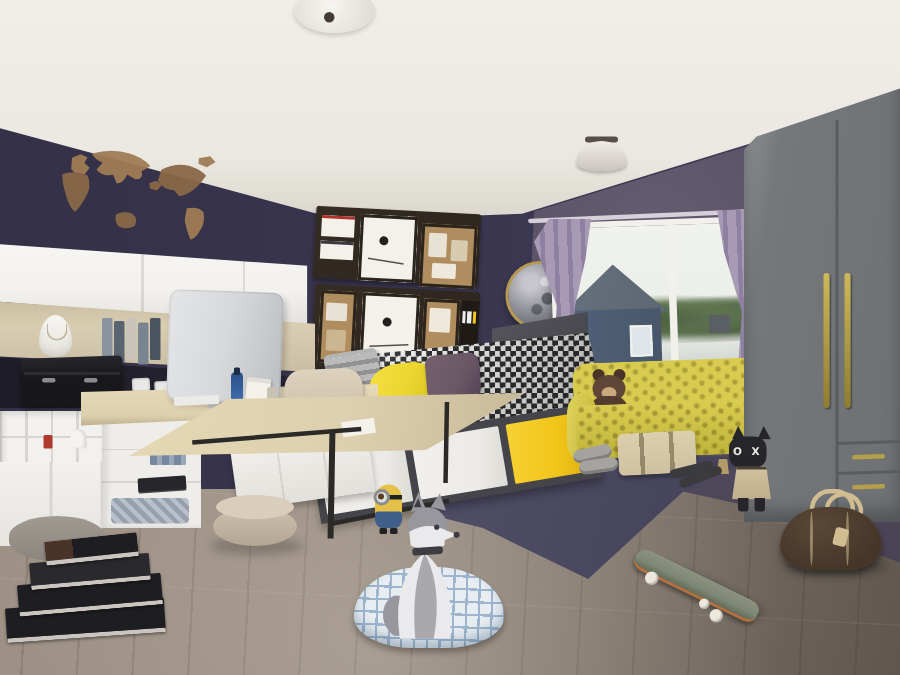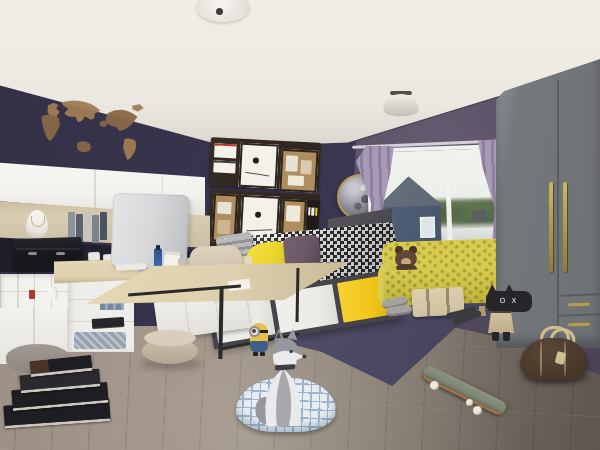--- a/index.html
+++ b/index.html
@@ -182,21 +182,21 @@
   .min-foot{width:5px;height:4px;background:#222;border-radius:1px;}
   .skate-deck{left:424px;top:366px;width:90px;height:13px;border-radius:8px/6px;background:linear-gradient(#8b937f,var(--skate-deck) 60%,#646c5a);border-bottom:2.5px solid var(--skate-orange);transform:rotate(26deg);transform-origin:6px 6px;box-shadow:0 2px 3px rgba(0,0,0,.35);}
   .wheel{border-radius:50%;background:var(--wheel-white);box-shadow:inset -1px -1px 1px rgba(0,0,0,.25);}
   .duffel-handle{border:3px solid var(--duffel-tan);border-bottom:none;border-radius:13px 13px 0 0;}
   .duffel{left:520px;top:338px;width:68px;height:42px;border-radius:34px 34px 26px 26px/30px 30px 18px 18px;
     background:radial-gradient(ellipse at 40% 30%, #5a4836, var(--duffel-brown) 72%);box-shadow:0 3px 4px rgba(0,0,0,.4);}
   .duffel-seam{width:2px;height:86%;top:6%;border-radius:50%;background:rgba(210,190,150,.55);}
   .tag{left:556px;top:352px;width:9px;height:12px;background:var(--duffel-tan);border-radius:2px;transform:rotate(14deg);}
   .cat{left:484px;top:284px;width:34px;height:58px;}
   .cat-ear{width:9px;height:9px;background:var(--cat-black);clip-path:polygon(0 100%,45% 0,100% 100%);}
-  .cat-head{left:2px;top:7px;width:46px;height:21px;border-radius:8px;background:var(--cat-black);color:#eceae6;font-size:7px;font-weight:normal;letter-spacing:2px;text-align:center;line-height:21px;}
+  .cat-head{left:2px;top:7px;width:25px;height:21px;border-radius:8px;background:var(--cat-black);color:#eceae6;font-size:7px;font-weight:bold;letter-spacing:2px;text-align:center;line-height:21px;}
   .cat-cape{left:4px;top:27px;width:26px;height:22px;background:linear-gradient(var(--cat-cape),#bfae8c);clip-path:polygon(12% 0,88% 0,100% 100%,0 100%);box-shadow:inset 0 2px 0 #4a4436;}
   .cat-leg{width:7px;height:9px;background:var(--cat-black);border-radius:0 0 2px 2px;}
   .bookslab{background:var(--book-dark);border-bottom:3px solid var(--page-light);border-radius:1px;box-shadow:0 1px 2px rgba(0,0,0,.4);}
 </style>
 </head>
 <body>
 
 <div class="scene">
 
   <div class="abs floor"></div>

